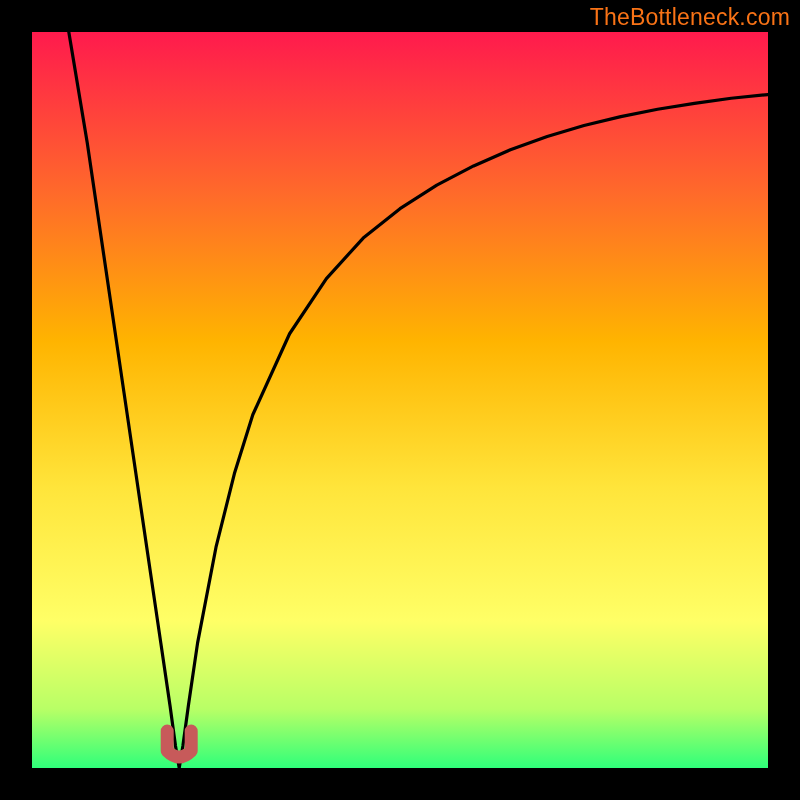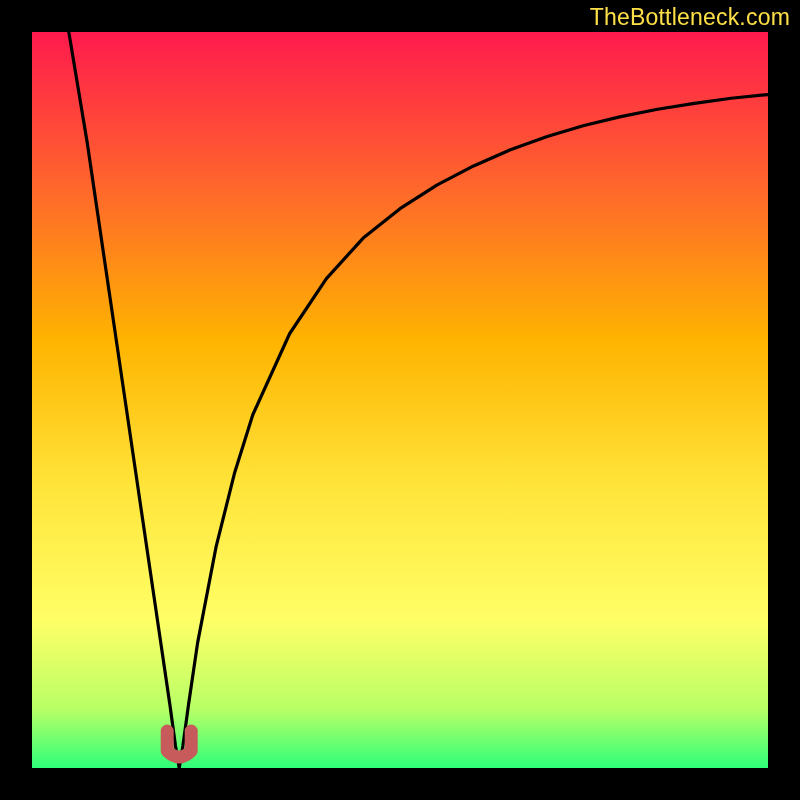--- a/index.html
+++ b/index.html
@@ -29,21 +29,21 @@
     position: absolute;
     top: 0; left: 0;
     width: 736px;
     height: 736px;
     display: block;
   }
   .watermark {
     position: absolute;
     top: 4px;
     right: 10px;
-    color: #fde047;
+    color: #f97316;
     font-size: 23px;
     letter-spacing: 0.2px;
     font-family: Arial, Helvetica, sans-serif;
   }
 </style>
 </head>
 <body>
 
 <div class="frame">
   <div class="watermark">TheBottleneck.com</div>

